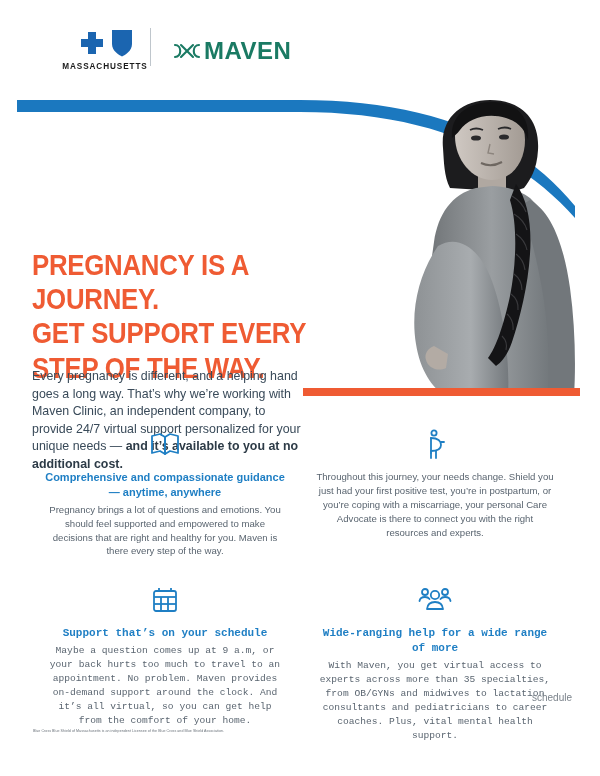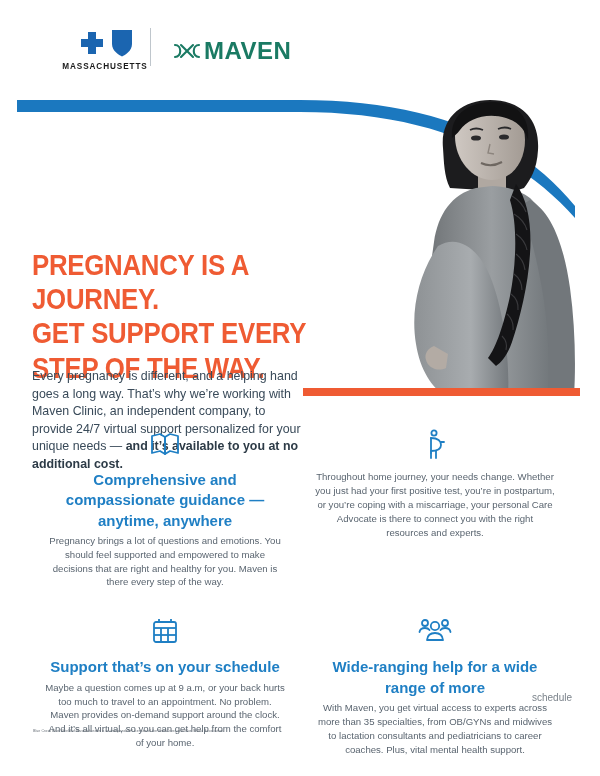--- a/index.html
+++ b/index.html
@@ -142,21 +142,21 @@
   .feature-icon {
     height: 32px;
     display: flex;
     align-items: center;
     justify-content: center;
     margin-bottom: 10px;
   }
   .feature-title {
     color: #1f7fc4;
     font-weight: bold;
-    font-size: 15px;
+    font-size: 11px;
     line-height: 1.35;
     margin-bottom: 3px;
   }
   .feature-body {
     color: #5a6570;
     font-size: 9.6px;
     line-height: 1.45;
   }
 
   
@@ -304,25 +304,25 @@
           <g stroke="#1f7fc4" stroke-width="1.8" fill="none" stroke-linecap="round">
             <circle cx="11" cy="4" r="2.6"></circle>
             <path d="M8 9 L8 24"></path>
             <path d="M8 9 C15 9 18 12 18 16 C18 20 14 22 8 22"></path>
             <path d="M18 13 L21 13"></path>
             <path d="M8 24 L8 29"></path>
             <path d="M13 22 L13 29"></path>
           </g>
         </svg>
       </div>
-      <div class="feature-body">Throughout home journey, your needs change. Whether you just had your first positive test, you’re in postpartum, or you’re coping with a miscarriage, your personal Care Advocate is there to connect you with the right resources and experts.</div>
-    </div>
-  </div>
-
-  <div class="feature-row" style="margin-top:16px;">
+      <div class="feature-body">Throughout this journey, your needs change. Shield you just had your first positive test, you’re in postpartum, or you’re coping with a miscarriage, your personal Care Advocate is there to connect you with the right resources and experts.</div>
+    </div>
+  </div>
+
+  <div class="feature-row" style="margin-top:16px;font-family:Liberation Mono, monospace;">
 
     <div class="feature left">
       <div class="feature-icon">
         <svg width="28" height="28" viewBox="0 0 28 28">
           <g stroke="#1f7fc4" stroke-width="1.8" fill="none" stroke-linejoin="round">
             <rect x="3" y="5" width="22" height="20" rx="2"></rect>
             <path d="M3 11 L25 11"></path>
             <path d="M10 11 L10 25 M17 11 L17 25"></path>
             <path d="M3 18 L25 18"></path>
             <path d="M8 2 L8 6 M20 2 L20 6"></path>

